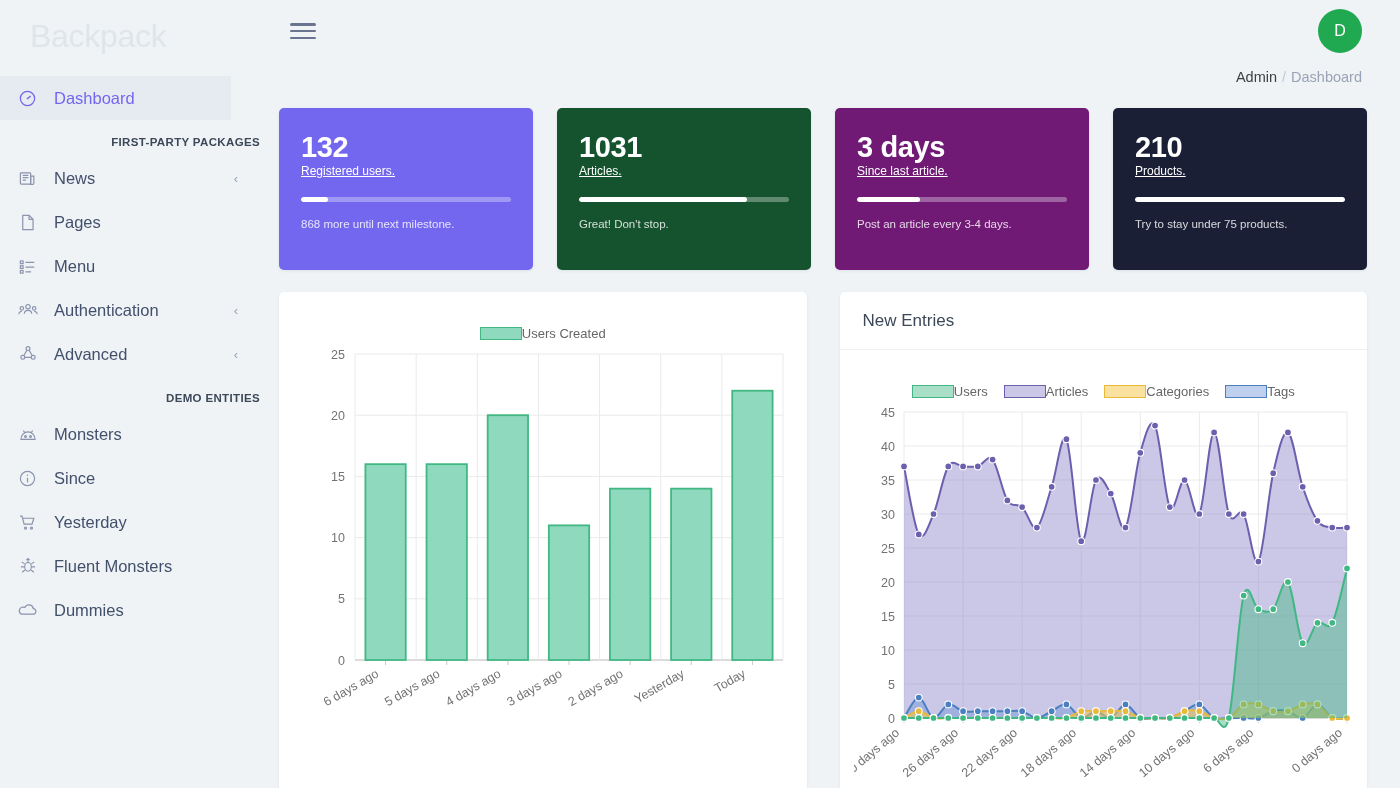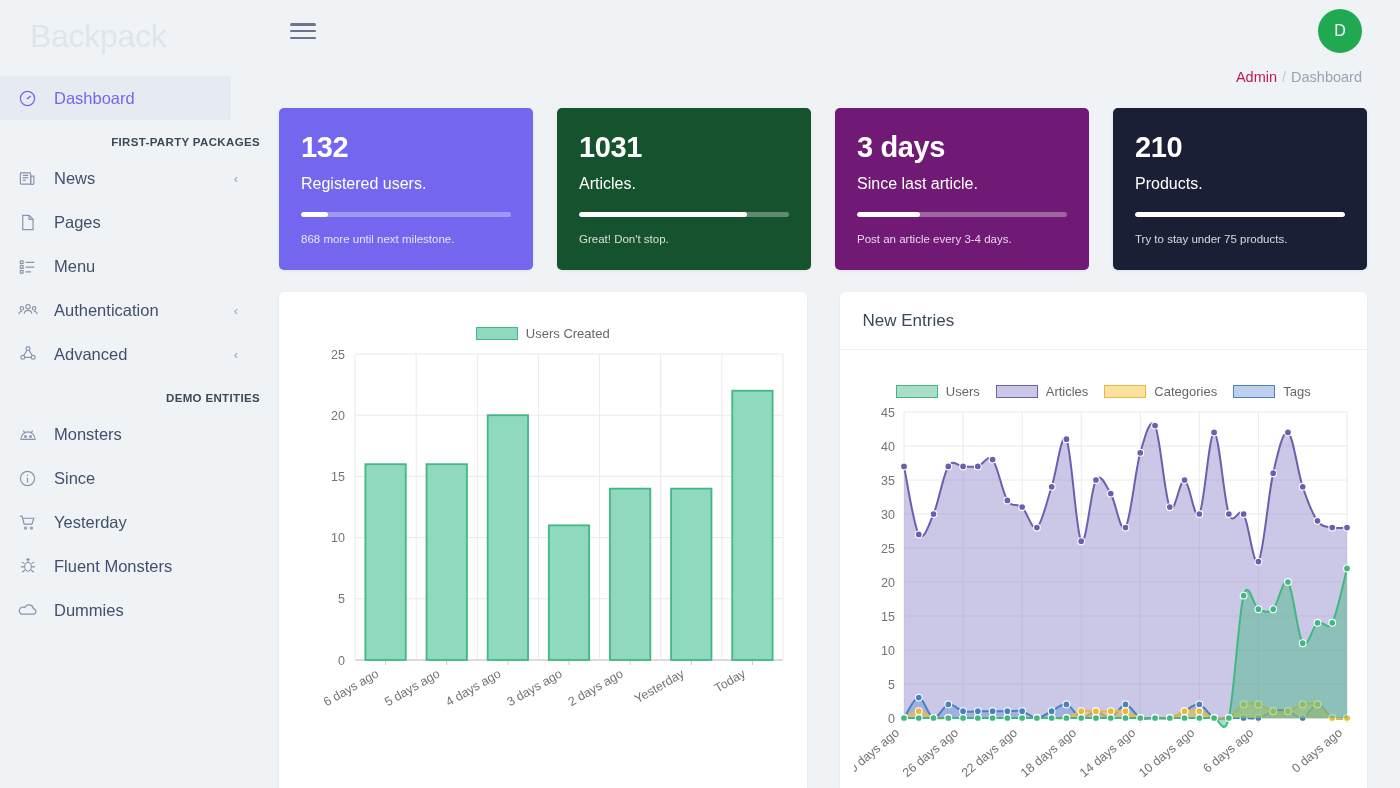--- a/index.html
+++ b/index.html
@@ -88,37 +88,37 @@
     cursor: pointer;
     font-weight: 400;
   }
   .breadcrumb {
     text-align: right;
     padding: 0 38px 0 0;
     height: 46px; line-height: 30px;
     font-size: 14.5px;
     color: #9aa3b5;
   }
-  .breadcrumb a { color: #be185d; text-decoration: none; cursor: pointer; }
+  .breadcrumb a { color: #404040; text-decoration: none; cursor: pointer; }
   .breadcrumb .sep { color: #c2c8d4; padding: 0 5px; }
 
   .content { padding: 0 33px 0 19px; }
 
   
   .cards { display: flex; gap: 24px; }
   .card {
     flex: 1;
     border-radius: 5px;
     padding: 24px 22px 18px 22px;
     color: #fff;
     height: 162px;
     box-shadow: 0 1px 3px rgba(60,70,90,.09);
   }
   .card .big { font-size: 29px; font-weight: 700; line-height: 1.1; letter-spacing: -0.4px; }
-  .card .sub { font-size: 16px; margin-top: 11px; font-weight: 400; }
+  .card .sub { font-size: 12px; font-weight: 400; text-decoration: underline; }
   .card .track {
     height: 5px; border-radius: 3px;
     background: rgba(255,255,255,.32);
     margin-top: 19px; overflow: hidden;
   }
   .card .track > span { display:block; height: 100%; background: #fff; border-radius: 3px; }
   .card .hint { font-size: 11.5px; margin-top: 16px; color: rgba(255,255,255,.82); }
 
   
   .panels { display: flex; gap: 33px; margin-top: 22px; }
@@ -132,21 +132,21 @@
   }
   .panel-head {
     height: 58px; display: flex; align-items: center;
     padding: 0 23px;
     border-bottom: 1px solid #eef0f3;
     font-size: 17px; color: #3c4858;
   }
   .panel-body { padding: 10px 14px 0 14px; position: relative; height: 442px; }
 
   .legend { display:flex; justify-content:center; align-items:center; gap: 16px; height: 26px; margin-top: 18px; }
-  .legend .lg { display: flex; align-items: center; gap: 8px; font-size: 13px; color: #666; }
+  .legend .lg { display: flex; align-items: center; gap: 0; font-size: 13px; color: #666; }
   .legend .sw { width: 42px; height: 13px; border: 1.6px solid; display:block; }
 
   .plot { position: relative; }
   svg { display: block; }
   .axlabel { font-size: 12.5px; fill: #737373; font-family: "Liberation Sans", sans-serif; }
   .gridline { stroke: #eaeaea; stroke-width: 1; }
   .axisline { stroke: #b8b8b8; stroke-width: 1; }
   .tickline { stroke: #c9c9c9; stroke-width: 1; }
 </style>
 </head>

